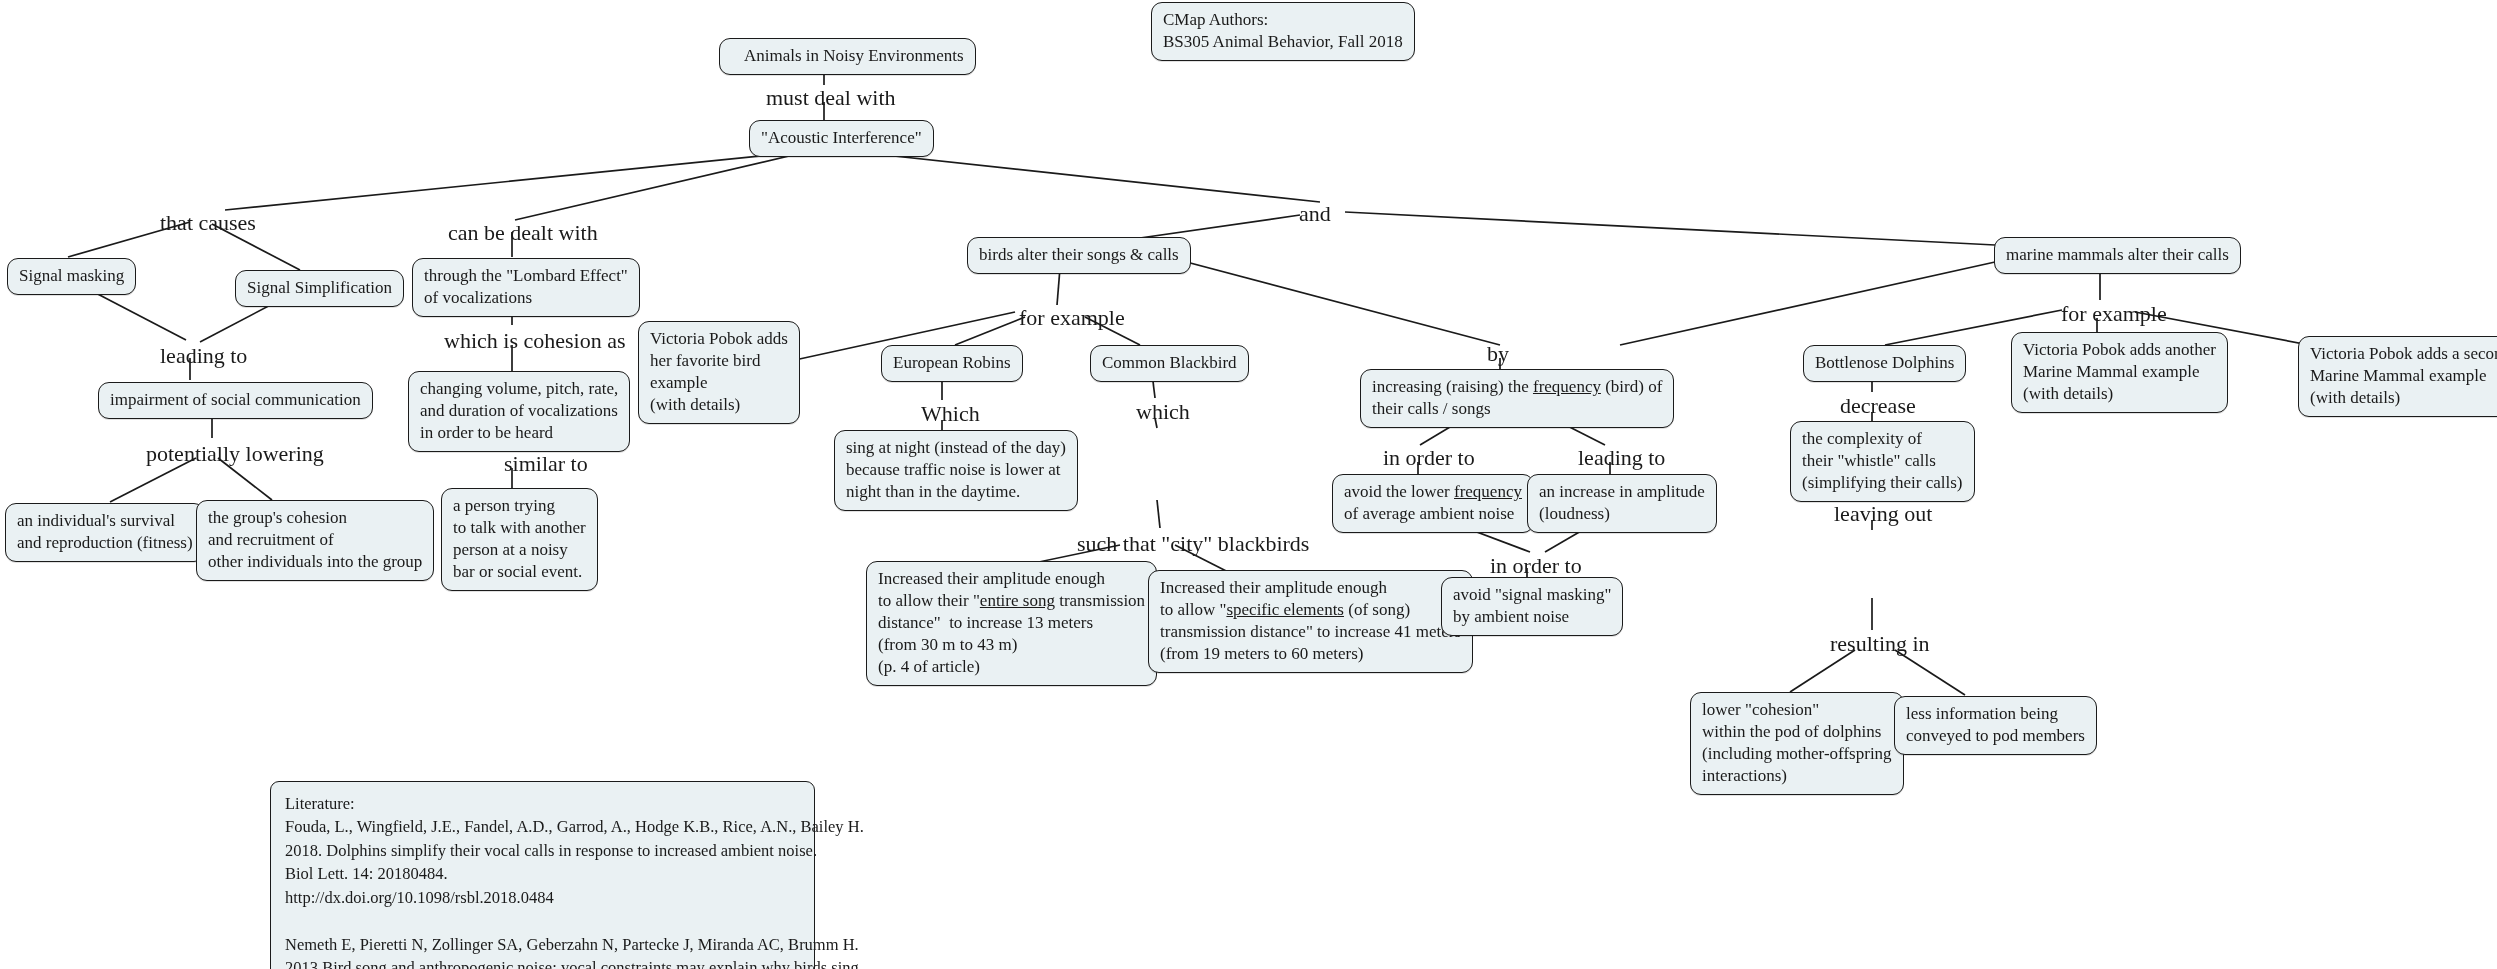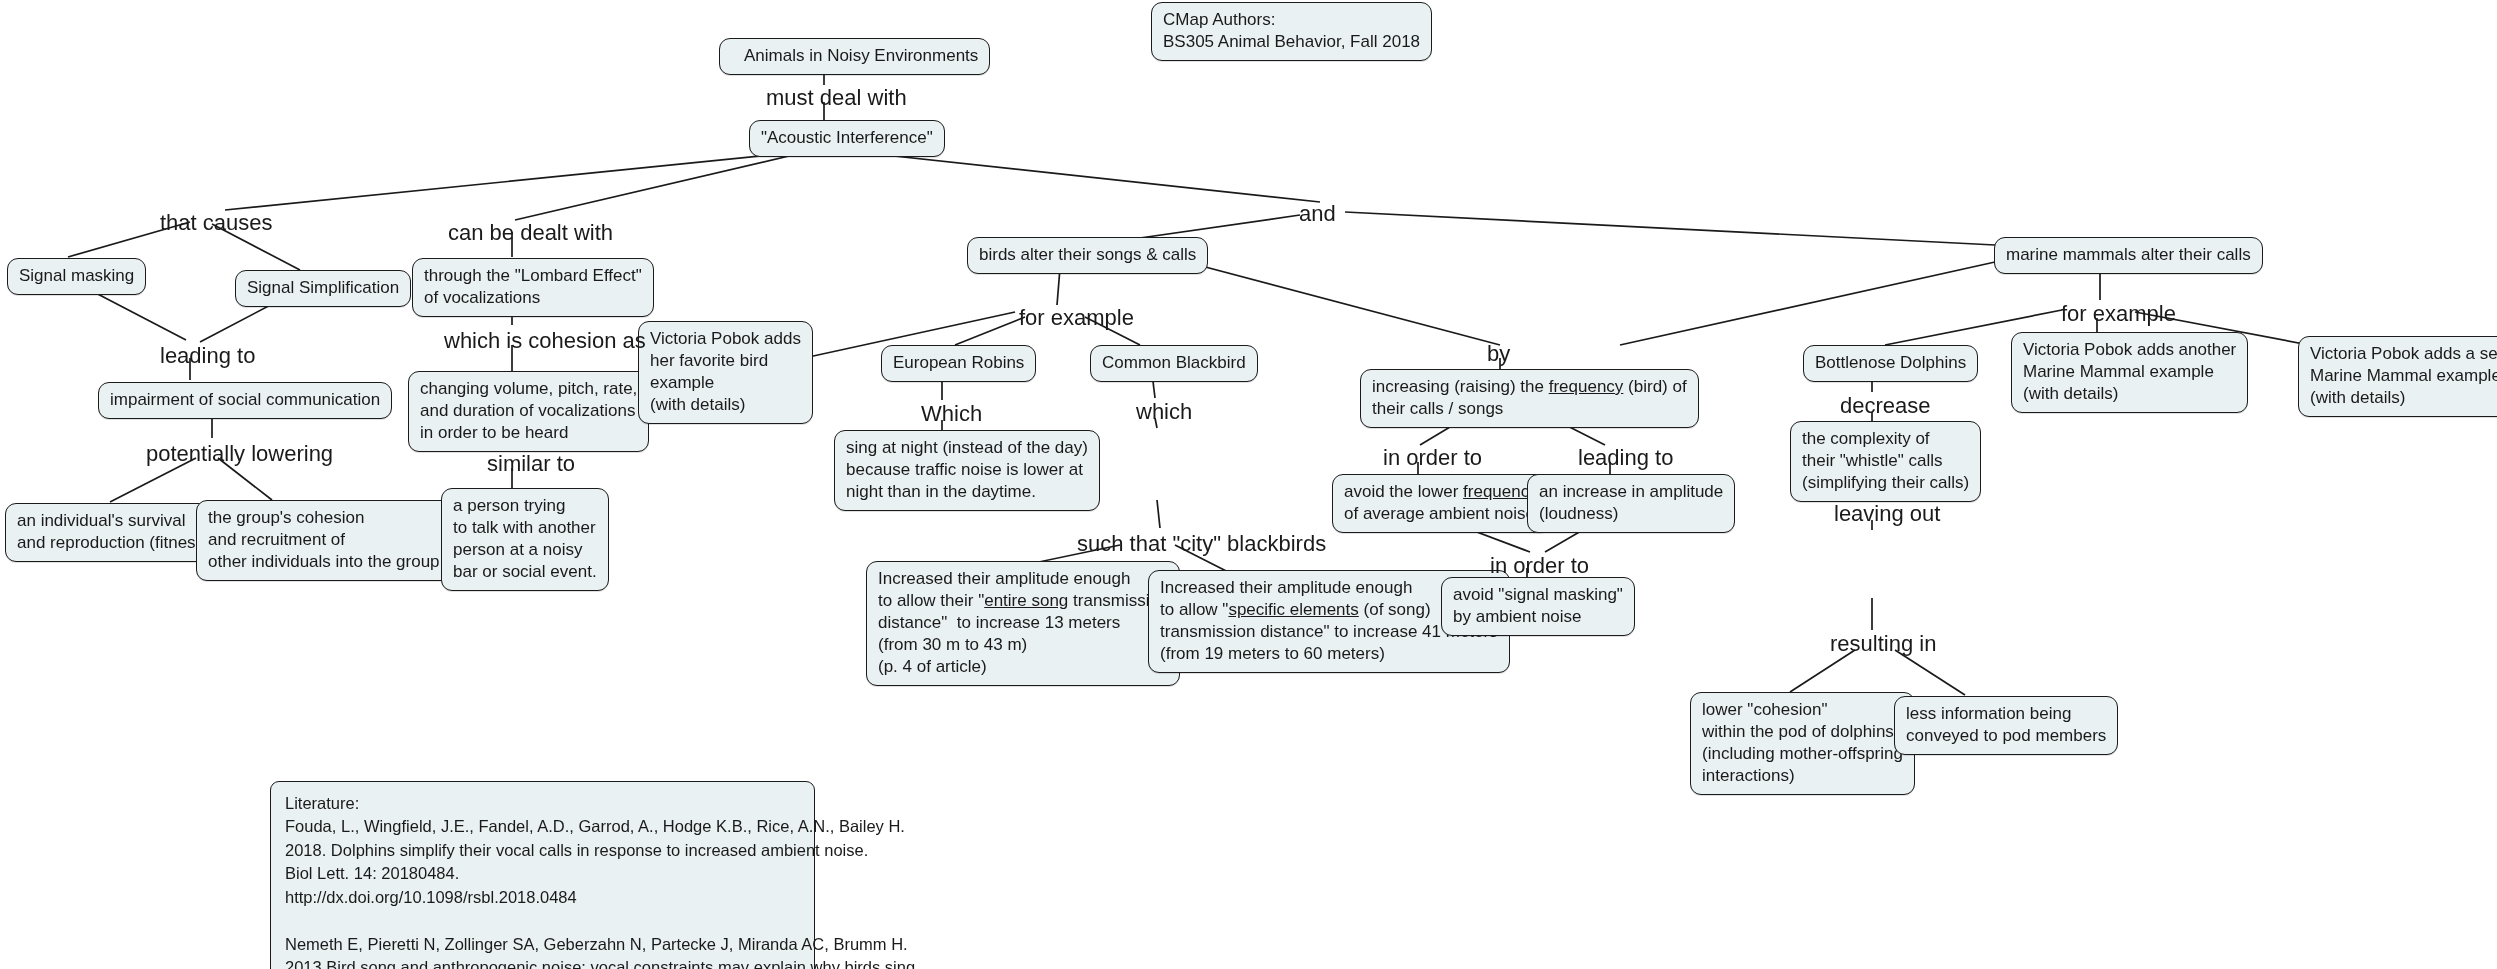--- a/index.html
+++ b/index.html
@@ -2,21 +2,21 @@
 <html><head>
 <meta charset="utf-8">
 <title>Animals in Noisy Environments — Concept Map</title>
 <style>
   html,body{margin:0;padding:0;background:#ffffff;}
   #canvas{
     position:relative;
     width:2497px;
     height:969px;
     background:#ffffff;
-    font-family:Liberation Sans, sans-serif;
+    font-family:Liberation Serif, serif;
     overflow:hidden;
   }
   #links{position:absolute;left:0;top:0;width:2497px;height:969px;pointer-events:none;}
   .node{
     position:absolute;
     box-sizing:border-box;
     background:#eaf1f3;
     border:1.6px solid #1b1b1b;
     border-radius:11px;
     color:#1a1a1a;
@@ -158,21 +158,21 @@
 and recruitment of
 other individuals into the group</div>
 
   <div class="label" style="left:448px;top:219px;">can be dealt with</div>
   <div class="node" style="left:412px;top:258px;">through the "Lombard Effect"
 of vocalizations</div>
   <div class="label" style="left:444px;top:327px;">which is cohesion as</div>
   <div class="node" style="left:408px;top:371px;">changing volume, pitch, rate,
 and duration of vocalizations
 in order to be heard</div>
-  <div class="label" style="left:487px;top:450px;text-align:center;">similar to</div>
+  <div class="label" style="left:504px;top:450px;text-align:center;">similar to</div>
   <div class="node" style="left:441px;top:488px;">a person trying
 to talk with another
 person at a noisy
 bar or social event.</div>
 
   <div class="label" style="left:1299px;top:200px;">and</div>
   <div class="node" style="left:967px;top:237px;">birds alter their songs &amp; calls</div>
   <div class="label" style="left:1019px;top:304px;">for example</div>
   <div class="node" style="left:638px;top:321px;">Victoria Pobok adds
 her favorite bird

